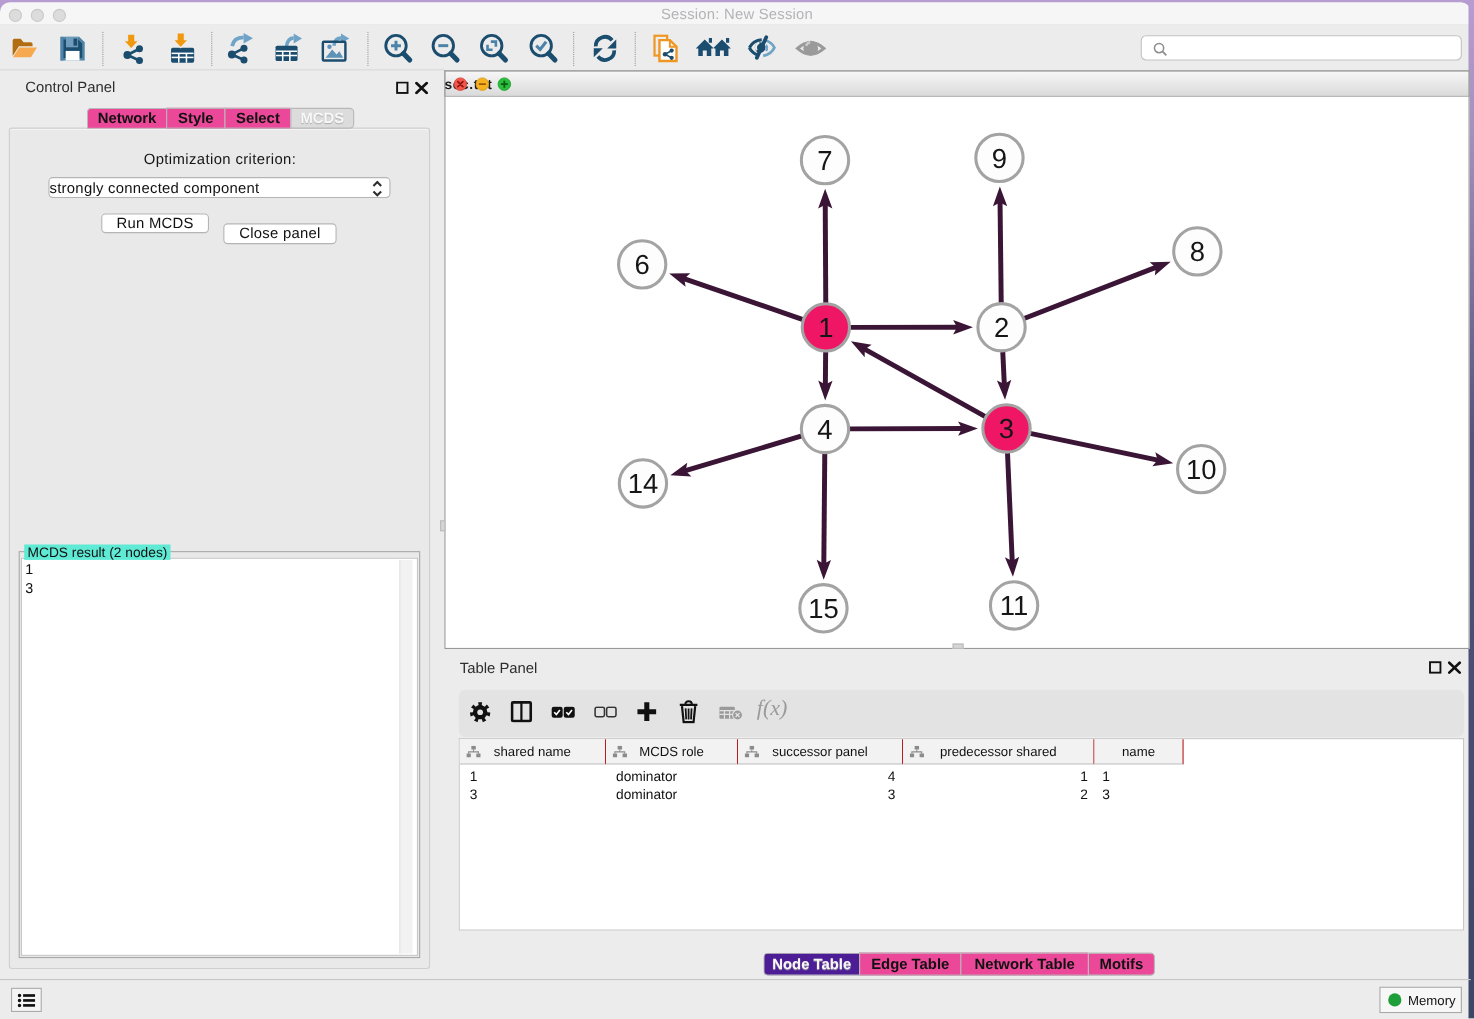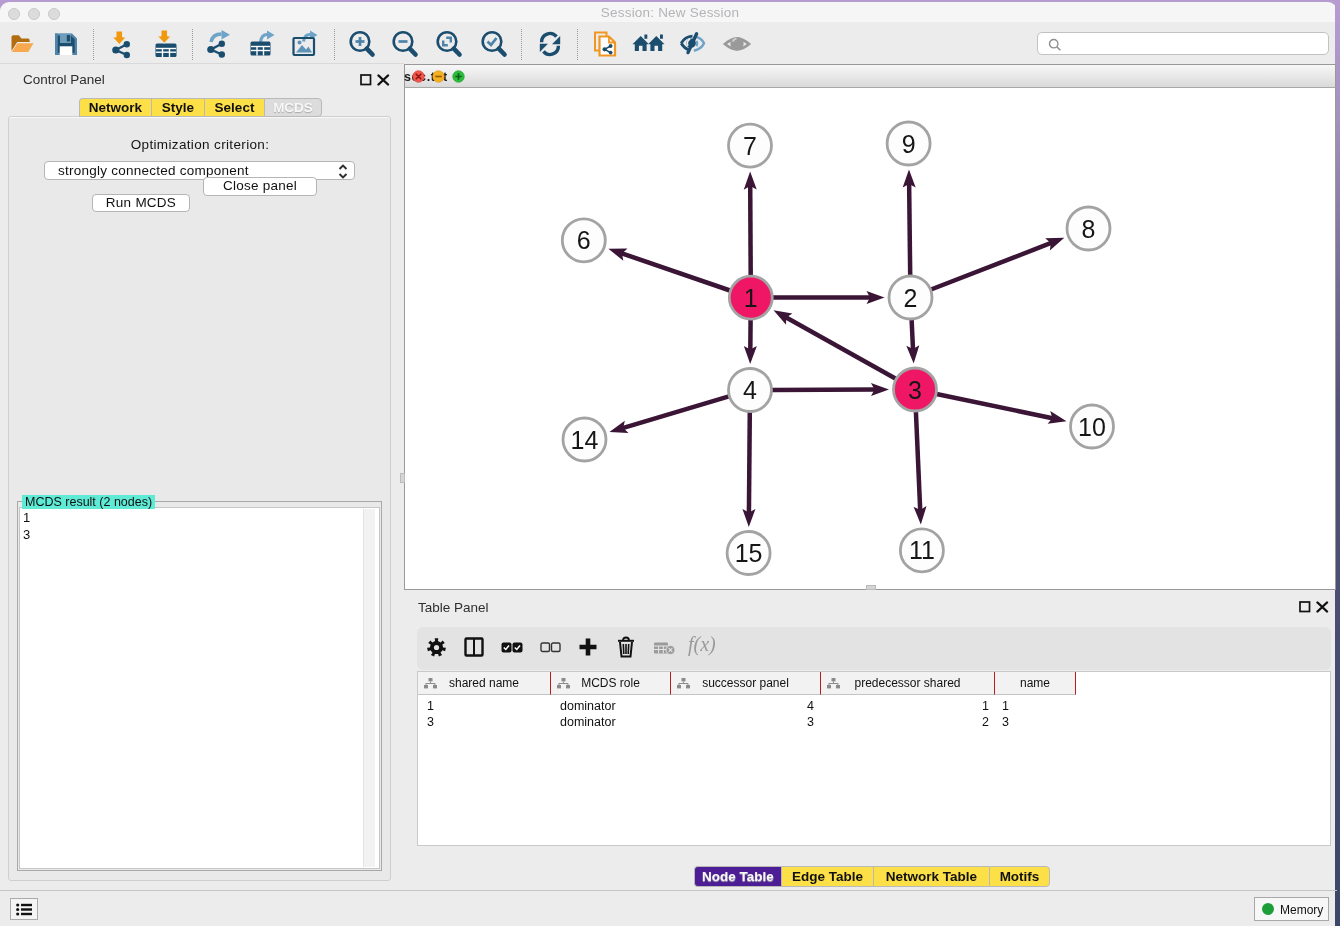--- a/index.html
+++ b/index.html
@@ -12,40 +12,40 @@
 #title{left:0;top:5px;width:1340px;text-align:center;font-size:13.5px;color:#b4b4b8;letter-spacing:.2px}
 .tl{top:7.5px;width:12px;height:12px;border-radius:50%;background:#dcdcdc;border:1px solid #c9c9c9}
 
 #toolbar{left:0;top:22px;width:1337px;height:40px;background:#ececec}
 .sep{top:29px;width:1px;height:31px;border-left:1px dotted #9a9a9a}
 .ticon{top:29px}
 #search{left:1037px;top:32px;width:292px;height:23px;background:#fff;border:1px solid #c2c2c2;border-radius:5px}
 
 #cp-title{left:23px;top:72px;font-size:13.5px;color:#2e2e2e}
 #cp-tabs{left:79px;top:98px;height:19px}
-.tab{position:absolute;top:0;height:19px;background:#fde047;border:1px solid #b9b9b9;border-right:none;font-size:13.5px;font-weight:700;color:#111;text-align:center;line-height:18px}
+.tab{position:absolute;top:0;height:19px;background:#ec4899;border:1px solid #b9b9b9;border-right:none;font-size:13.5px;font-weight:700;color:#111;text-align:center;line-height:18px}
 #cp-panel{left:8px;top:116px;width:383px;height:765px;background:#e9e9e9;border:1px solid #cfcfcf;border-radius:3px;box-shadow:inset 0 1px 0 #f8f8f8}
 #optlab{left:0px;top:137px;width:400px;text-align:center;font-size:13.5px;letter-spacing:.35px;color:#151515}
-#dropdown{left:44px;top:160.5px;width:311px;height:19px;background:#fff;border:1px solid #b5b5b5;border-radius:4px;font-size:13.5px;letter-spacing:.25px;color:#111;line-height:17px;padding-left:13px}
+#dropdown{left:44px;top:160.5px;width:311px;height:19px;background:#fff;border:1px solid #b5b5b5;border-radius:4px;font-size:13.5px;letter-spacing:.25px;color:#111;line-height:17px;}
 .btn{background:#fff;border:1px solid #b5b5b5;border-radius:4px;font-size:13.5px;letter-spacing:.25px;color:#111;text-align:center;line-height:16.5px;height:18.5px}
 #grpbox{left:17px;top:501px;width:365px;height:370px;border:1px solid #a9a9a9}
 #grpbox .inner{position:absolute;left:1px;top:5px;width:361px;height:362px;background:#fff;border:1px solid #c6c6c6}
 #grplab{left:22px;top:495px;font-size:12.5px;color:#111;background:#5eead4;padding:0 3px}
 
 #netwin{left:404px;top:64px;width:932px;height:526px;border:1px solid #999;background:#fff}
 #nethdr{left:404px;top:64px;width:932px;height:24px;background:linear-gradient(#f7f7f7,#dadada);border:1px solid #999;border-bottom:1px solid #a8a8a8}
 #nettitle{left:404px;top:70px;width:932px;text-align:left;font-size:12.5px;font-weight:700;letter-spacing:.6px;color:#1a1a1a}
 
 #tp-title{left:418px;top:600px;font-size:13.5px;color:#2e2e2e}
 #tp-toolbar{left:417px;top:627px;width:914px;height:43px;background:#e3e3e3;border-radius:6px}
 #tp-table{left:417px;top:671px;width:914px;height:175px;background:#fff;border:1px solid #c9c9c9}
 .hcell{position:absolute;top:0;height:23px;background:#f2f2f2;border-right:1px solid #b91c1c;border-bottom:1px solid #c4c4c4;font-size:12px;color:#111;text-align:center;line-height:23px}
 .tcell{position:absolute;font-size:12.5px;color:#111;line-height:16px}
 #bot-tabs{left:694px;top:866px;height:21px}
-.btab{position:absolute;top:0;height:21px;background:#fde047;border:1px solid #b9b9b9;border-right:none;font-size:13.5px;font-weight:700;color:#111;text-align:center;line-height:20px}
+.btab{position:absolute;top:0;height:21px;background:#ec4899;border:1px solid #b9b9b9;border-right:none;font-size:13.5px;font-weight:700;color:#111;text-align:center;line-height:20px}
 
 #statsep{left:0;top:890px;width:1337px;border-top:1px solid #c6c6c6}
 #listbtn{left:10px;top:898px;width:28px;height:22px;background:#f4f4f4;border:1px solid #ababab}
 #membtn{left:1254px;top:897px;width:75px;height:24px;background:#f7f7f7;border:1px solid #a8a8a8;font-size:12px;color:#111}
 </style></head>
 <body>
 <div class="abs" id="purple"></div>
 <div class="abs" id="titlebar"></div>
 <div class="abs" id="title">Session: New Session</div>
 <div class="abs tl" style="left:8px"></div>
@@ -231,21 +231,21 @@
 <div class="abs" id="optlab">Optimization criterion:</div>
 <div class="abs" id="dropdown">strongly connected component
 <svg style="position:absolute;right:6px;top:2px" width="10" height="15" viewBox="0 0 10 15">
       <g fill="none" stroke="#2e2e2e" stroke-width="1.9">
         <path d="M1.5,5 L5,1.5 L8.5,5"></path>
         <path d="M1.5,10 L5,13.5 L8.5,10"></path>
       </g>
     </svg>
 </div>
 <div class="abs btn" style="left:92px;top:193.5px;width:98px">Run MCDS</div>
-<div class="abs btn" style="left:203px;top:177px;width:114px">Close panel</div>
+<div class="abs btn" style="left:203px;top:203px;width:103px">Close panel</div>
 <div class="abs" id="grpbox">
     <div class="inner"></div>
 <div style="position:absolute;left:345px;top:7px;width:12px;height:358px;background:#f2f2f2;border-left:1px solid #e3e3e3"></div>
 <div style="position:absolute;left:5px;top:8px;font-size:13px;color:#111;line-height:16.5px">1<br>3</div>
 </div>
 <div class="abs" id="grplab">MCDS result (2 nodes)</div>
 <div class="abs" id="netwin"></div>
 <div class="abs" id="nethdr"></div>
 <div class="abs" id="nettitle">scc.txt</div>
 <svg class="abs" style="left:412px;top:70px" width="54" height="13" viewBox="0 0 54 13">

